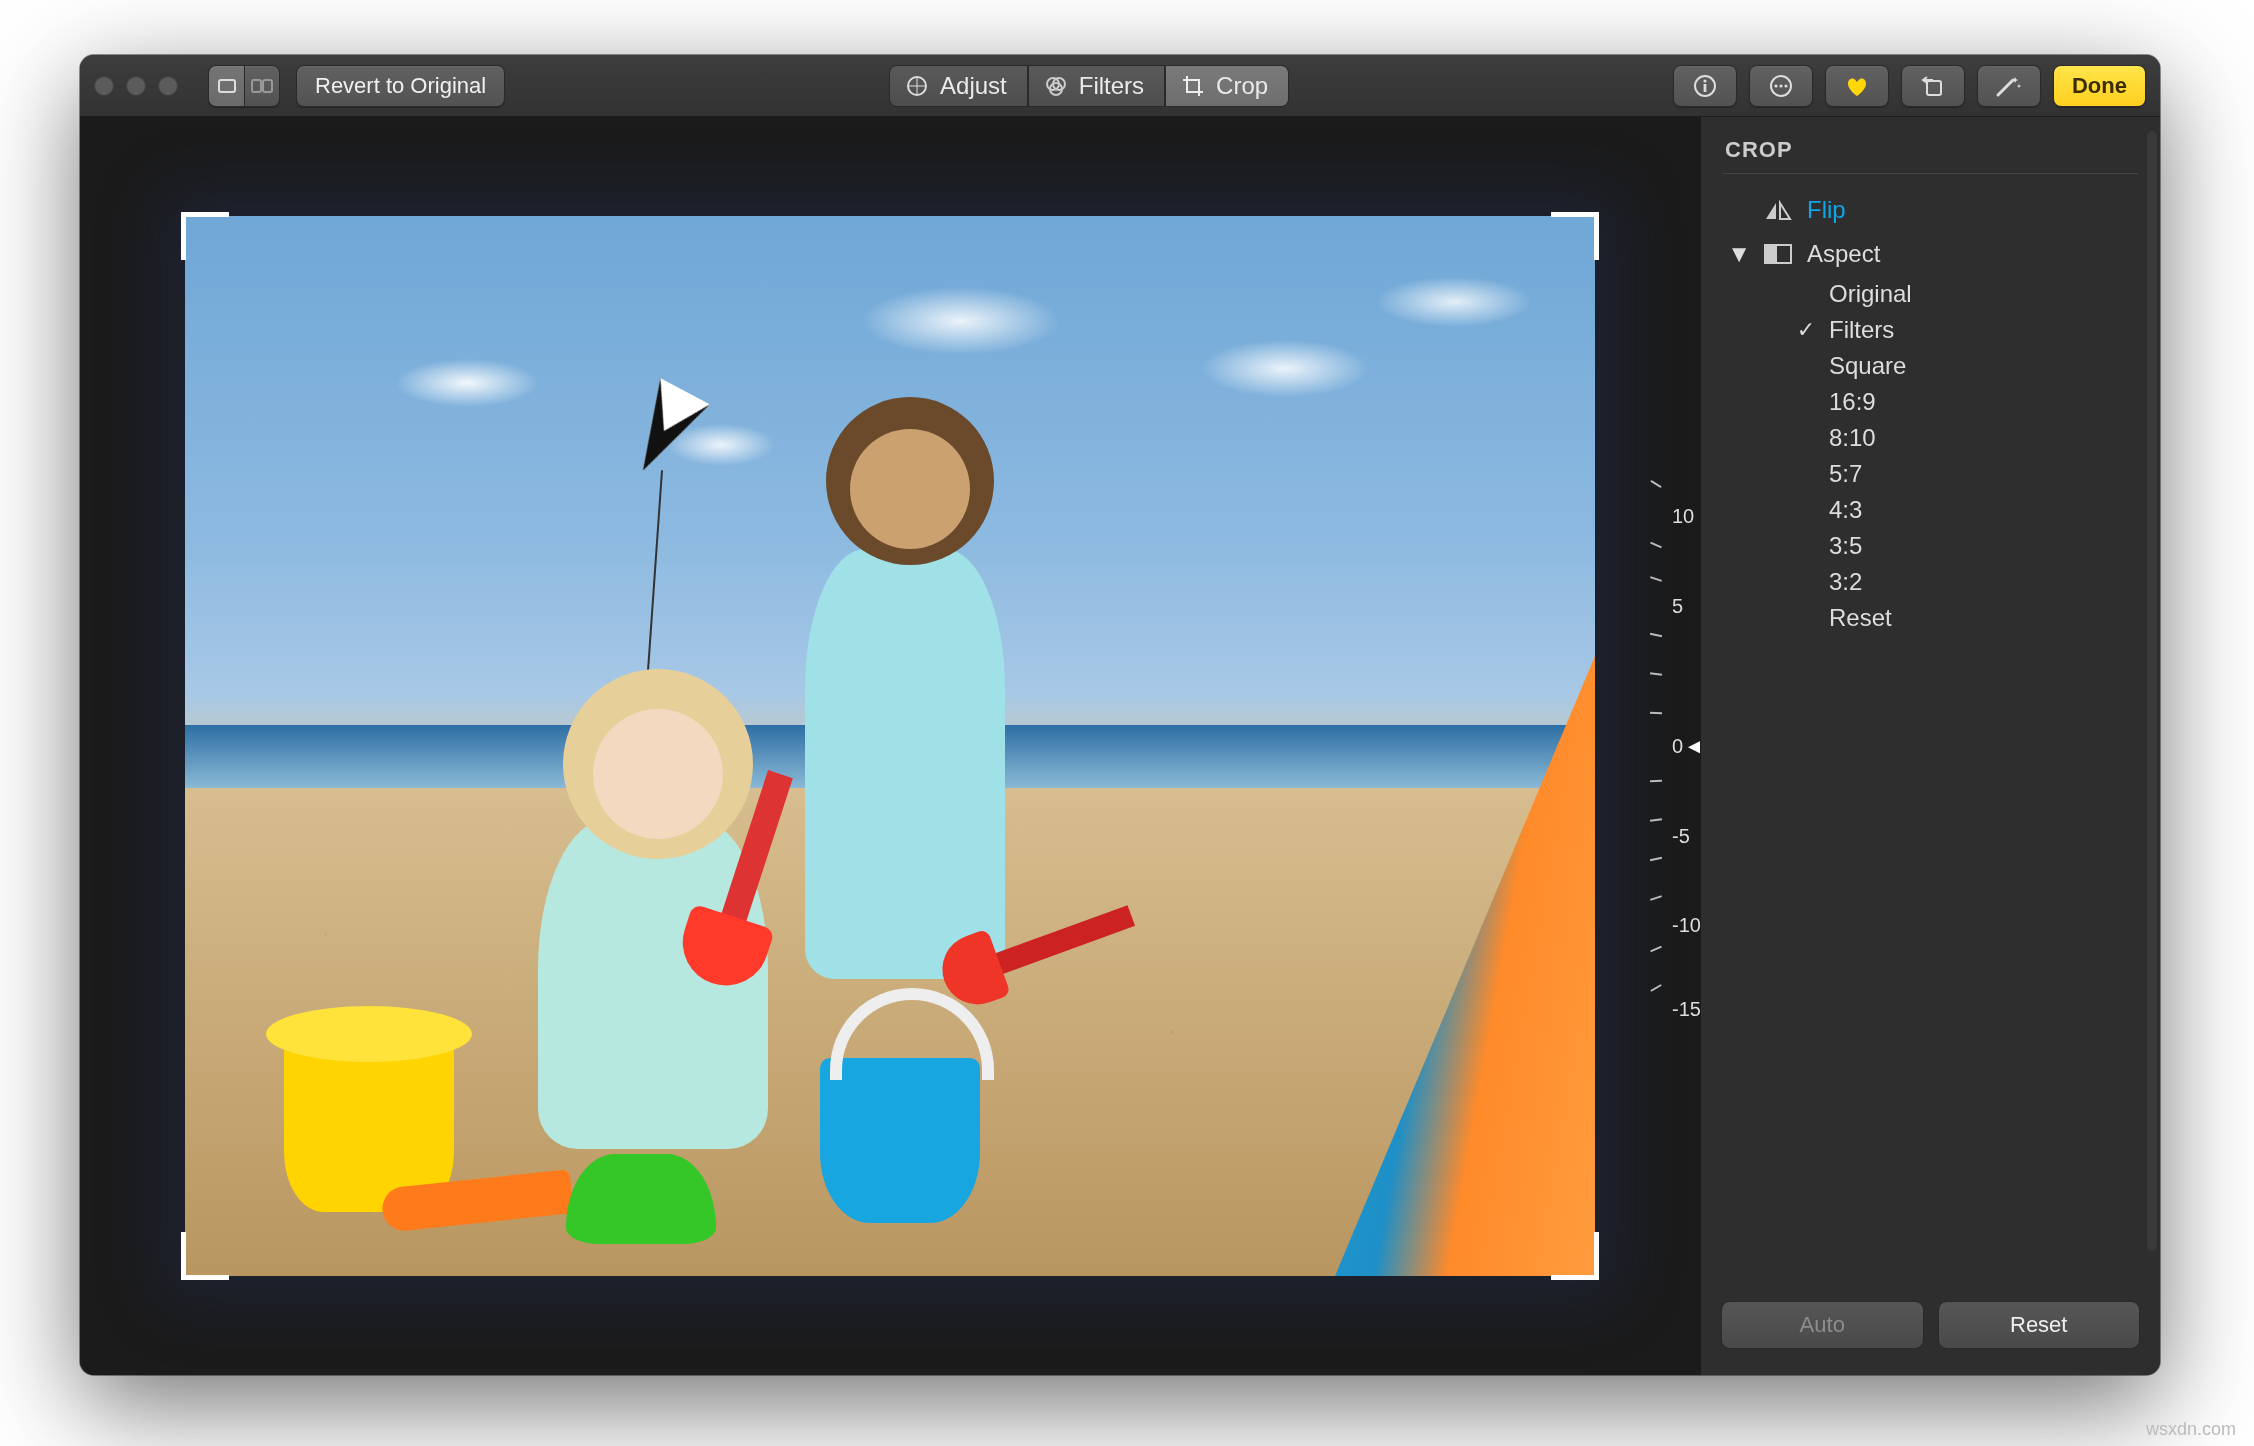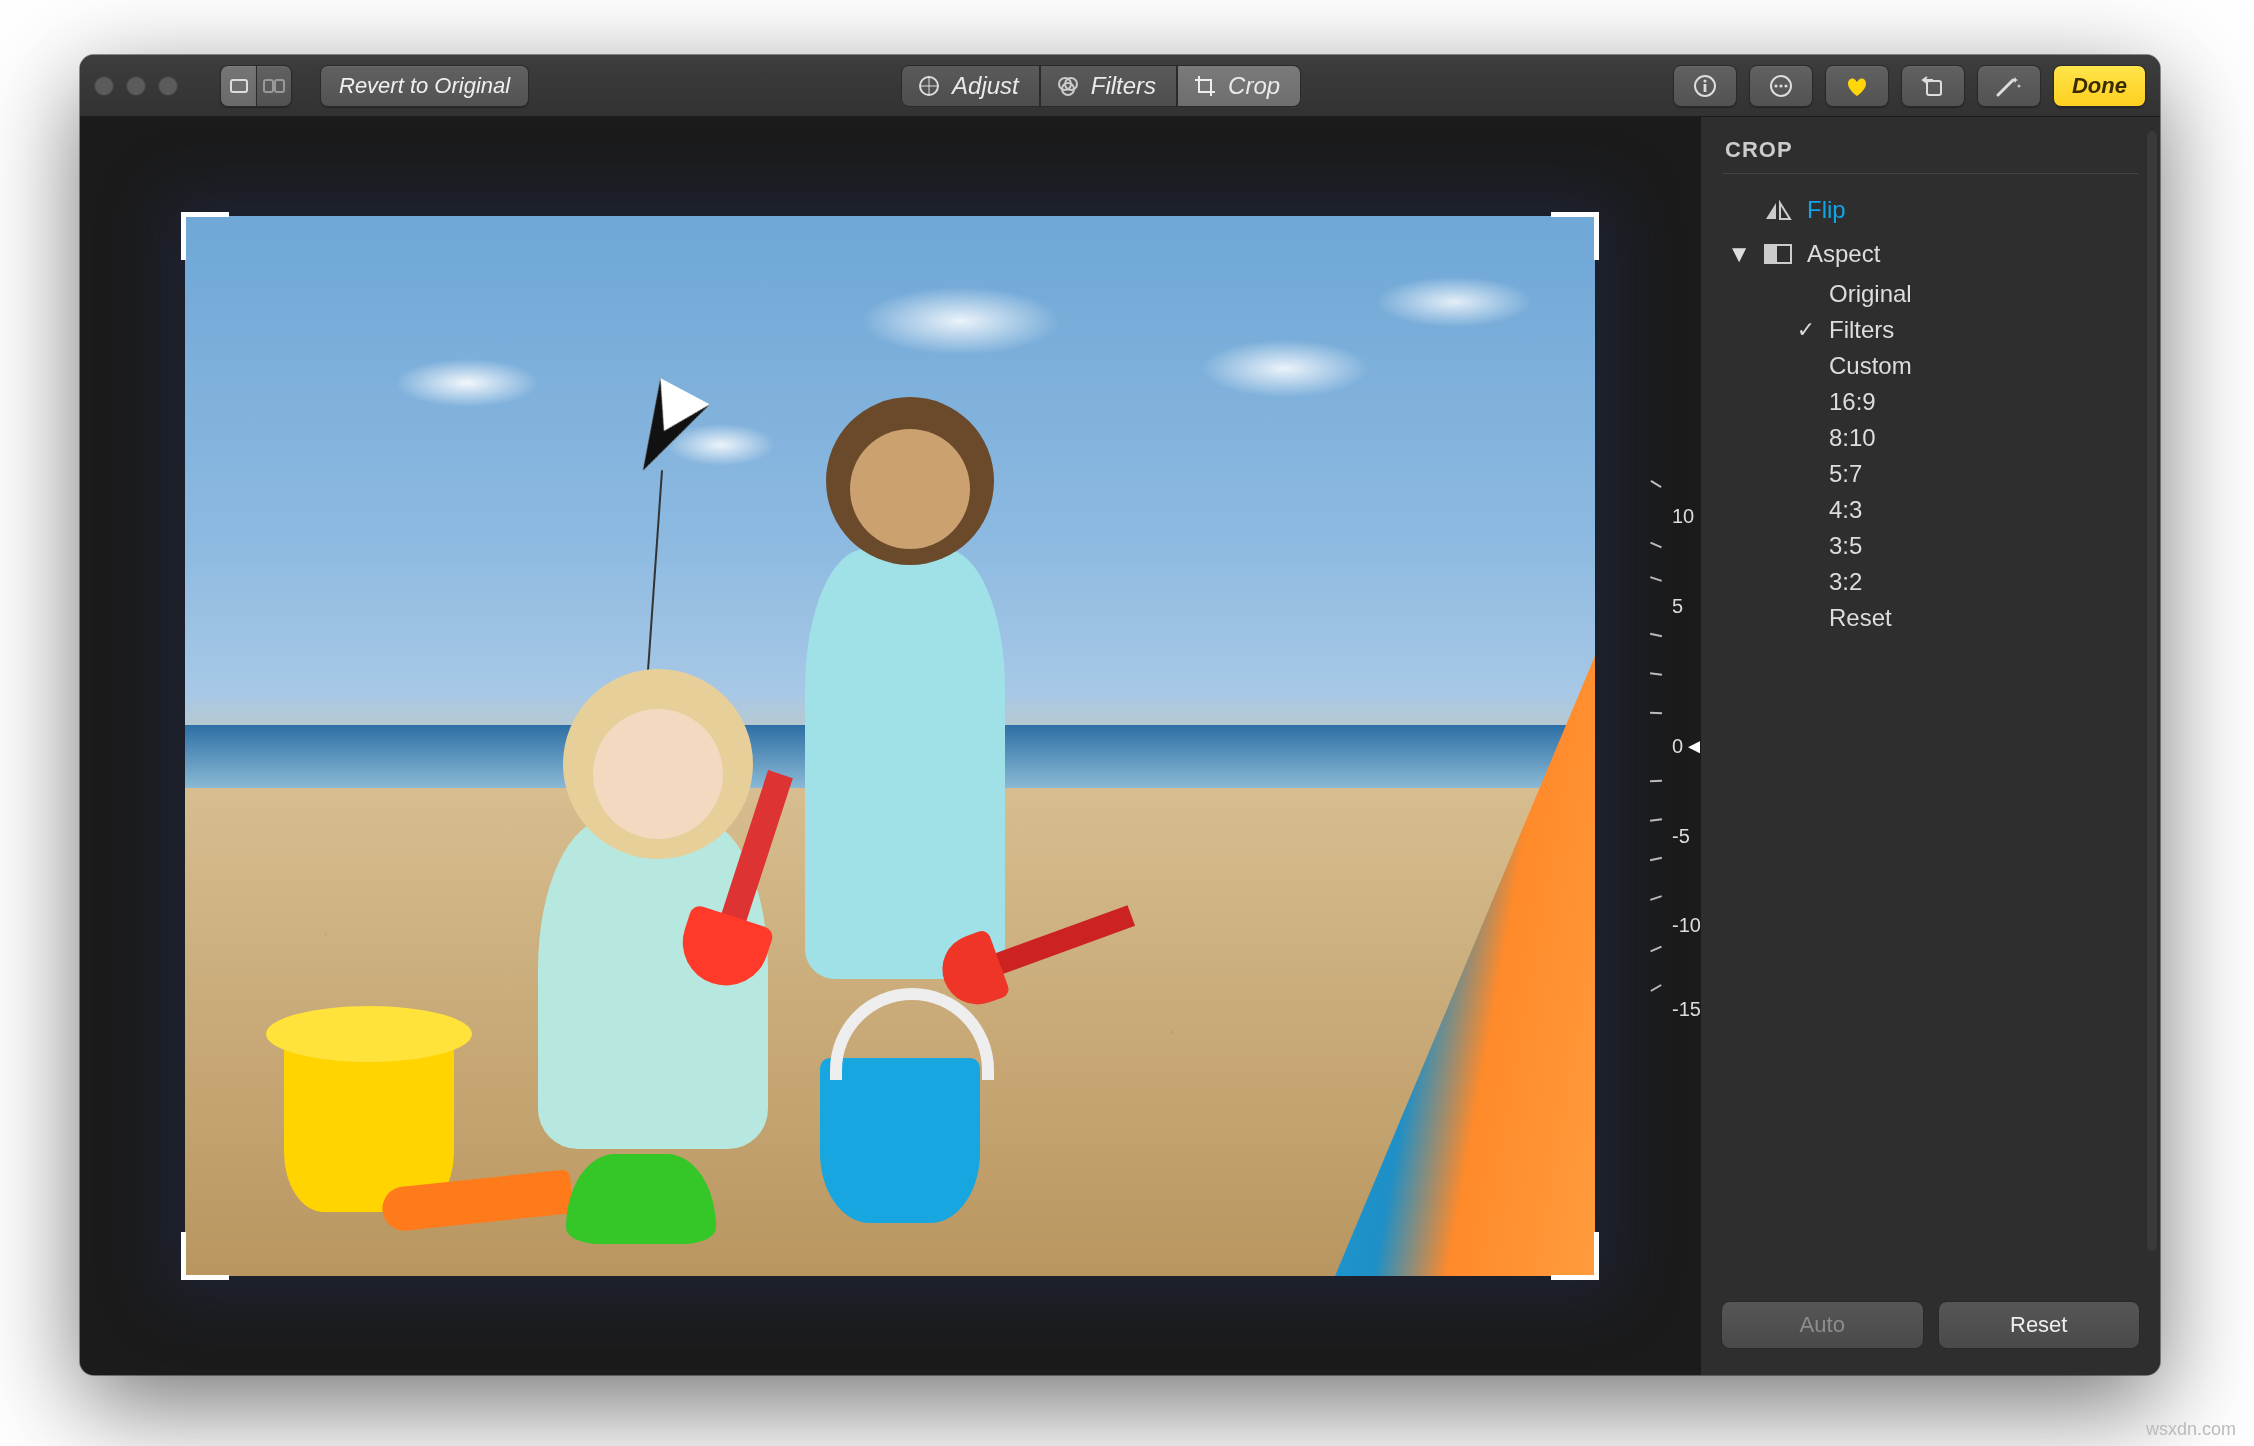--- a/index.html
+++ b/index.html
@@ -22,22 +22,21 @@
     display: flex;
     flex-direction: column;
   }
   .titlebar {
     height: 62px;
     background: linear-gradient(#3d3d3d,#323232);
     border-bottom: 1px solid #1c1c1c;
     display: flex;
     align-items: center;
     padding: 0 14px;
-    gap: 28px;
-    font-style: italic;
+    gap: 16px;
   }
   .traffic { display:flex; gap:12px; margin-right:14px; }
   .traffic .dot {
     width: 20px; height: 20px; border-radius: 50%;
     background: #5b5b5b;
     box-shadow: inset 0 0 0 1px rgba(0,0,0,0.3);
   }
   .seg, .pillbtn, .iconbtn, .donebtn {
     height: 42px;
     border-radius: 8px;
@@ -365,21 +364,21 @@
         <div class="aspect-item">
           <span class="check"></span>
           <span>Original</span>
         </div>
         <div class="aspect-item">
           <span class="check">✓</span>
           <span>Filters</span>
         </div>
         <div class="aspect-item">
           <span class="check"></span>
-          <span>Custom</span>
+          <span>Square</span>
         </div>
         <div class="aspect-item">
           <span class="check"></span>
           <span>16:9</span>
         </div>
         <div class="aspect-item">
           <span class="check"></span>
           <span>8:10</span>
         </div>
         <div class="aspect-item">

